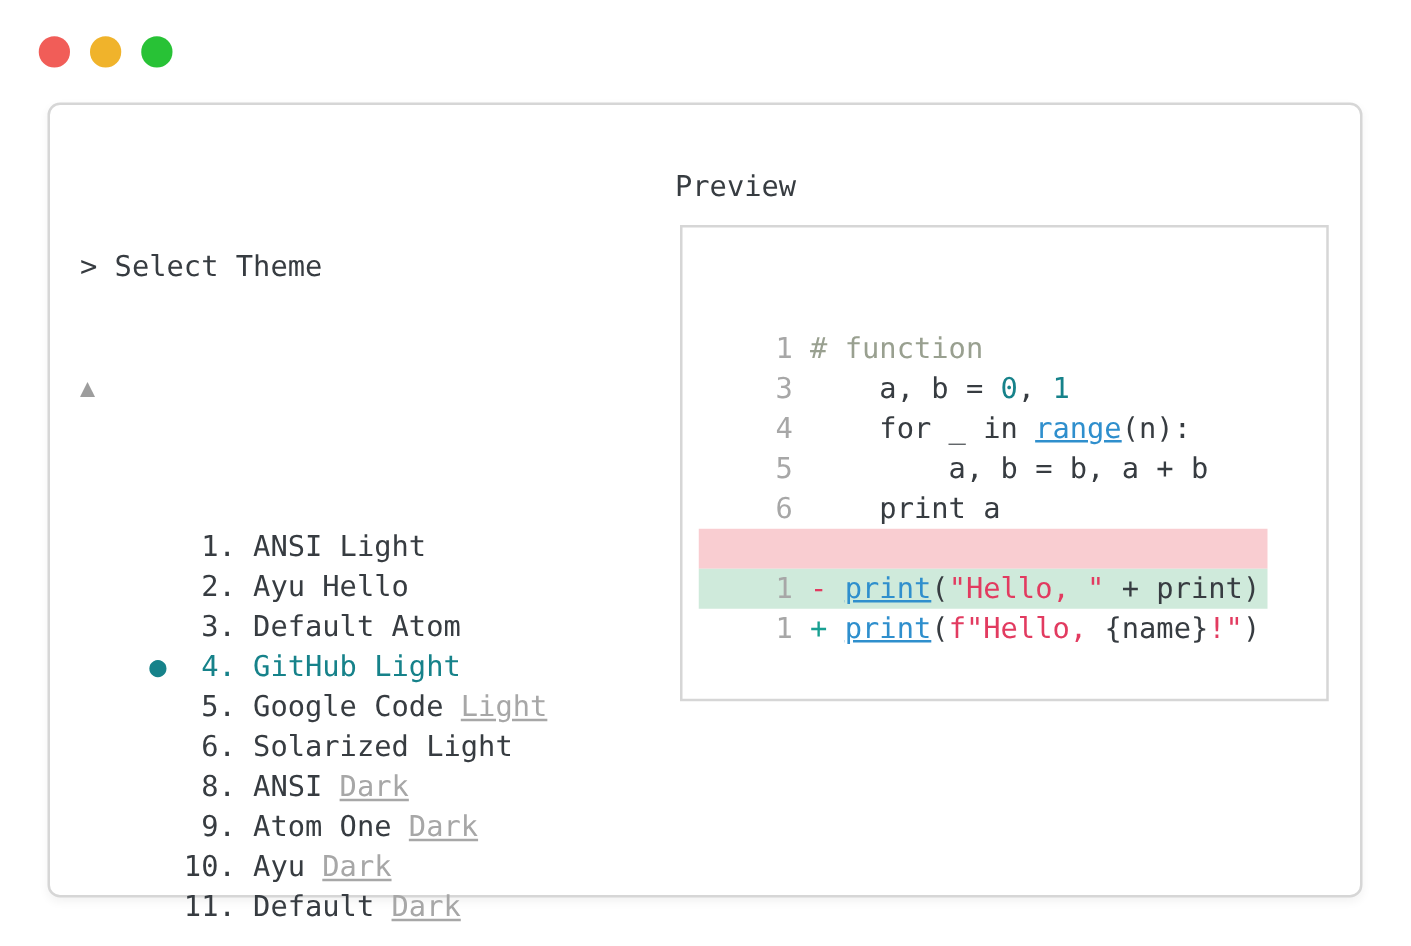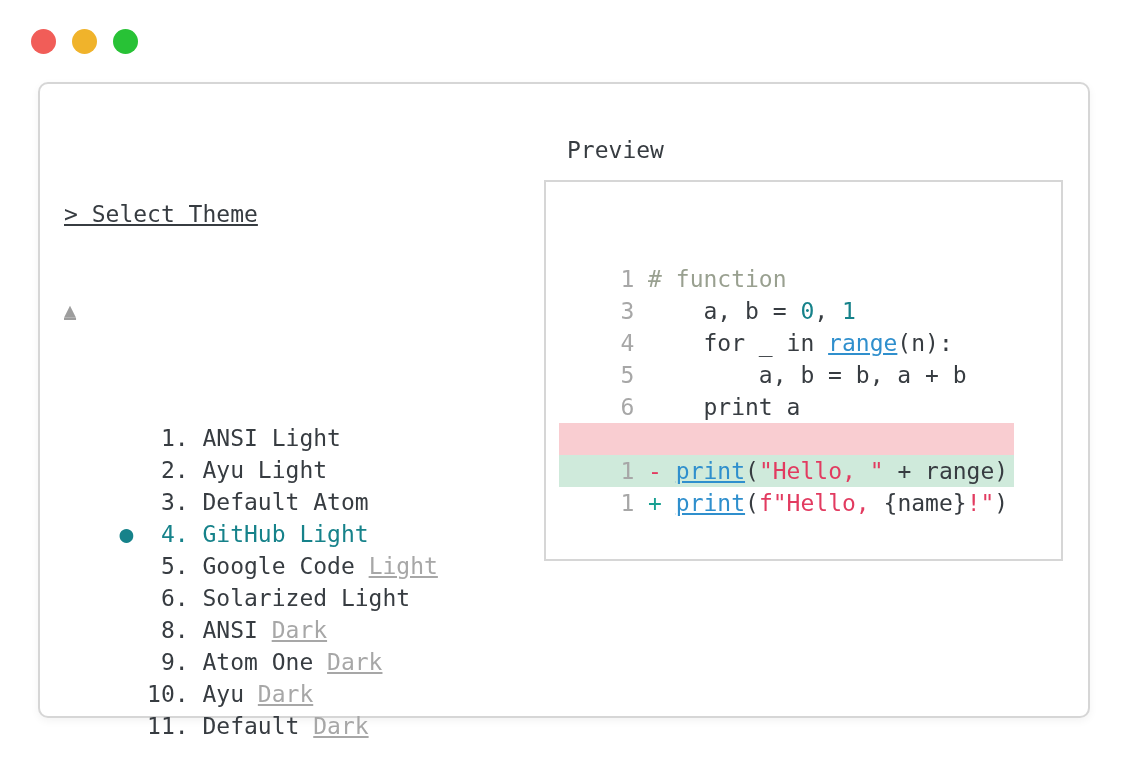--- a/index.html
+++ b/index.html
@@ -26,36 +26,36 @@
   .window{
     position:absolute;left:38px;top:82px;width:1052px;height:636px;
     box-sizing:border-box;border:2px solid var(--border);border-radius:10px;
     background:#ffffff;box-shadow:0 3px 8px rgba(0,0,0,0.05);
   }
 
   .left-col{
     position:absolute;left:24px;top:50px;
     font-size:23px;line-height:32px;color:var(--ink);white-space:pre;
   }
-  .tui-line{height:32px;text-decoration:underline;}
+  .tui-line{height:32px;}
   .prompt-line{color:var(--ink);}
   .arrow-line{font-size:20px;}
   .arrow-up{color:var(--arrow_up);}
 
   .theme-row{height:32px;cursor:default;}
   .theme-row .marker{display:inline-block;width:2ch;color:var(--accent_teal);}
   .theme-row .num{display:inline-block;width:3ch;text-align:right;color:var(--ink);}
   .theme-row .name{padding-left:1ch;color:var(--ink);}
   .theme-row .variant{color:var(--muted);}
   .theme-row .variant:not(:empty){padding-left:1ch;text-decoration:underline;}
   .theme-row.selected .num,
   .theme-row.selected .name{color:var(--accent_teal);}
 
   .preview-label{
-    position:absolute;left:527px;top:50px;height:32px;
+    position:absolute;left:500px;top:50px;height:32px;
     font-size:23px;line-height:32px;color:var(--ink);
   }
   .preview-box{
     position:absolute;left:504px;top:96px;width:519px;height:381px;
     box-sizing:border-box;border:2px solid var(--border);background:#ffffff;
     padding:49px 0 0 19px;overflow:hidden;
   }
   .code-line{
     font-size:23px;line-height:32px;height:32px;white-space:pre;width:max-content;
   }
@@ -84,21 +84,21 @@
 </div>
 
 <div class="window">
 
   <div class="left-col">
     <div class="tui-line prompt-line">&gt; Select Theme</div>
     <div class="tui-line arrow-line arrow-up">▲</div>
     <div id="theme-list"><div class="theme-row">
     <span class="marker"></span><span class="num">1.</span><span class="name">ANSI Light</span><span class="variant"></span>
   </div><div class="theme-row">
-    <span class="marker"></span><span class="num">2.</span><span class="name">Ayu Light</span><span class="variant"></span>
+    <span class="marker"></span><span class="num">2.</span><span class="name">Ayu Hello</span><span class="variant"></span>
   </div><div class="theme-row">
     <span class="marker"></span><span class="num">3.</span><span class="name">Default Atom</span><span class="variant"></span>
   </div><div class="theme-row selected">
     <span class="marker">●</span><span class="num">4.</span><span class="name">GitHub Light</span><span class="variant"></span>
   </div><div class="theme-row">
     <span class="marker"></span><span class="num">5.</span><span class="name">Google Code</span><span class="variant">Light</span>
   </div><div class="theme-row">
     <span class="marker"></span><span class="num">6.</span><span class="name">Solarized Light</span><span class="variant"></span>
   </div><div class="theme-row">
     <span class="marker"></span><span class="num">8.</span><span class="name">ANSI</span><span class="variant">Dark</span>
@@ -132,21 +132,21 @@
         <div class="code-line">
     <span class="lnum">5</span><span class="code"><span class="tok-text">        a, b = b, a + b</span></span>
   </div>
         <div class="code-line">
     <span class="lnum">6</span><span class="code"><span class="tok-text">    print a</span></span>
   </div>
       </div>
     <div class="code-spacer"></div>
     <div id="diff-lines">
         <div class="code-line diff diff-removed">
-    <span class="lnum">1</span><span class="code"><span class="tok-diff-minus">- </span><span class="tok-builtin">print</span><span class="tok-text">(</span><span class="tok-string">"Hello, "</span><span class="tok-text"> + range)</span></span>
+    <span class="lnum">1</span><span class="code"><span class="tok-diff-minus">- </span><span class="tok-builtin">print</span><span class="tok-text">(</span><span class="tok-string">"Hello, "</span><span class="tok-text"> + print)</span></span>
   </div>
         <div class="code-line diff diff-added">
     <span class="lnum">1</span><span class="code"><span class="tok-diff-plus">+ </span><span class="tok-builtin">print</span><span class="tok-text">(</span><span class="tok-string">f"Hello, </span><span class="tok-text">{name}</span><span class="tok-string">!"</span><span class="tok-text">)</span></span>
   </div>
       </div>
   </div>
 
 </div>
 
 </body></html>

